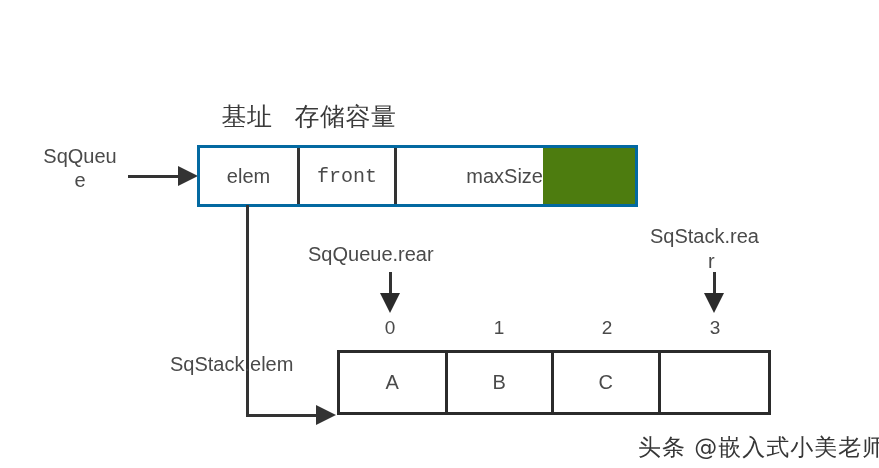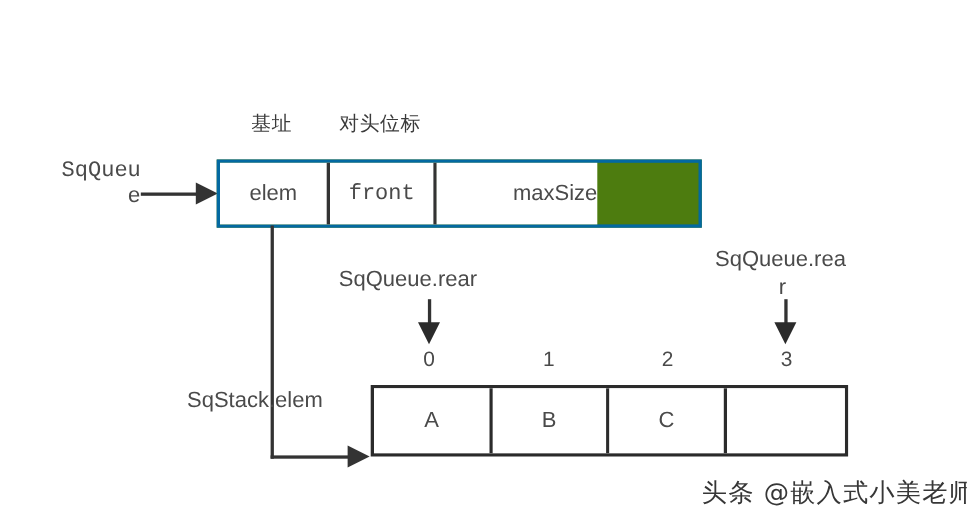--- a/index.html
+++ b/index.html
@@ -15,34 +15,34 @@
     position: relative;
     width: 879px;
     height: 468px;
     background: #ffffff;
     overflow: hidden;
   }
   .abs { position: absolute; }
 
   
   .hdr-cn {
-    font-size: 18px;
+    font-size: 25px;
     color: #3a3a3a;
     letter-spacing: 0.5px;
     white-space: nowrap;
     text-align: center;
     font-family: "DejaVu Sans", "Liberation Sans", sans-serif;
   }
   .ptr-label {
     font-size: 20px;
     color: #4a4a4a;
     white-space: nowrap;
     line-height: 24px;
   }
-  .ptr-label.center { text-align: right; font-family: Liberation Mono, monospace; }
+  .ptr-label.center { text-align: center; }
   .cell-text {
     font-size: 20px;
     color: #4a4a4a;
     white-space: nowrap;
   }
   .idx-text {
     font-size: 19px;
     color: #4a4a4a;
     text-align: center;
     width: 40px;
@@ -126,21 +126,21 @@
 
   <div class="abs ptr-label center" style="left:32px; top:144px; width:96px;">
     <div>SqQueu</div>
     <div>e</div>
   </div>
 
   <div class="abs line-h" style="left:128px; top:175px; width:52px;"></div>
   <div class="abs arrow-right" style="left:178px; top:166px;"></div>
 
   <div class="abs hdr-cn" style="left:197px; top:100px; width:100px;">基址</div>
-  <div class="abs hdr-cn" style="left:292px; top:100px; width:107px;">对头位标</div>
+  <div class="abs hdr-cn" style="left:292px; top:100px; width:107px;">存储容量</div>
 
   <div class="abs struct-box" style="left:197px; top:145px; width:441px; height:62px;">
     <div class="struct-cell" style="width:100px;">
       <span class="cell-text">elem</span>
     </div>
     <div class="struct-cell" style="width:97px;font-family:Liberation Mono, monospace;">
       <span class="cell-text">front</span>
     </div>
     <div class="struct-cell" style="width:146px;">
       <span class="cell-text">maxSize</span>
@@ -148,21 +148,21 @@
   </div>
 
   <div class="abs line-v" style="left:246px; top:205px; height:212px;"></div>
   <div class="abs line-h" style="left:246px; top:414px; width:73px;"></div>
   <div class="abs arrow-right" style="left:316px; top:405px;"></div>
 
   <div class="abs ptr-label" style="left:308px; top:242px;">SqQueue.rear</div>
   <div class="abs line-v" style="left:389px; top:272px; height:24px;"></div>
   <div class="abs arrow-down" style="left:380px; top:293px;"></div>
 
-  <div class="abs ptr-label" style="left:650px; top:224px;">SqQueue.rea</div>
+  <div class="abs ptr-label" style="left:650px; top:224px;">SqStack.rea</div>
   <div class="abs ptr-label" style="left:708px; top:249px;">r</div>
   <div class="abs line-v" style="left:713px; top:272px; height:24px;"></div>
   <div class="abs arrow-down" style="left:704px; top:293px;"></div>
 
   <div class="abs idx-text" style="left:370px; top:317px;">0</div>
   <div class="abs idx-text" style="left:479px; top:317px;">1</div>
   <div class="abs idx-text" style="left:587px; top:317px;">2</div>
   <div class="abs idx-text" style="left:695px; top:317px;">3</div>
 
   <div class="abs ptr-label" style="left:170px; top:352px;text-align:right;">SqStack.elem</div>

